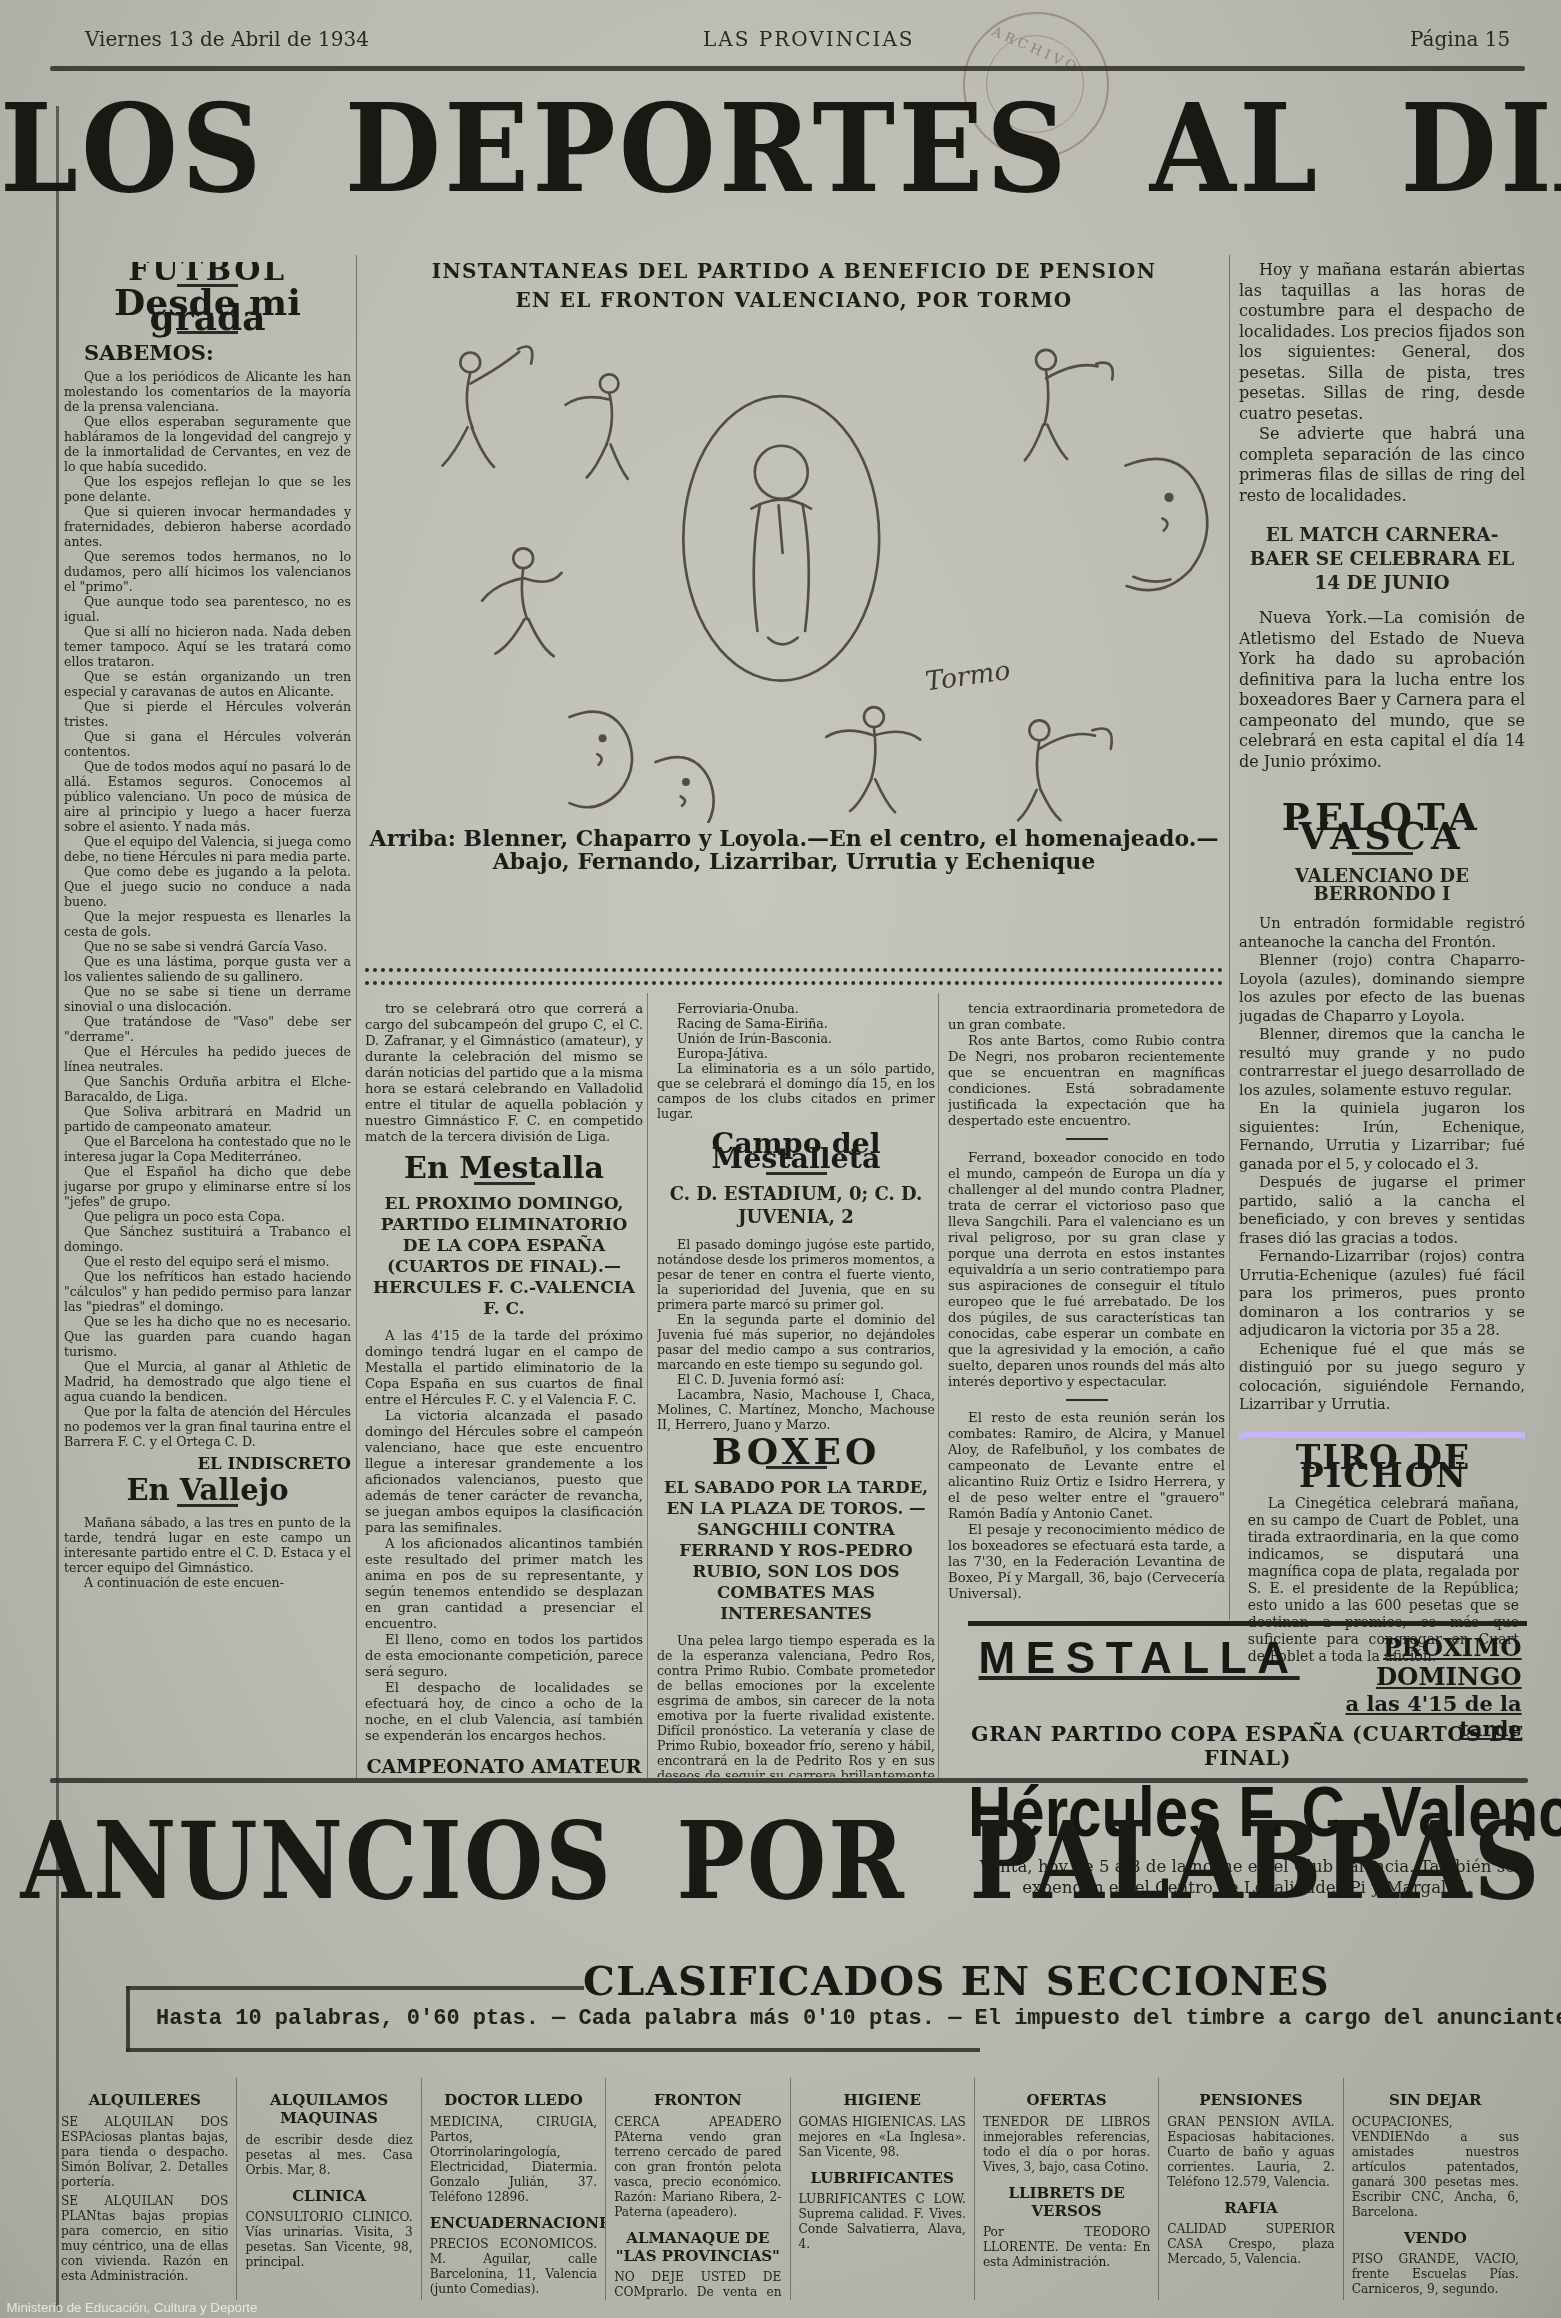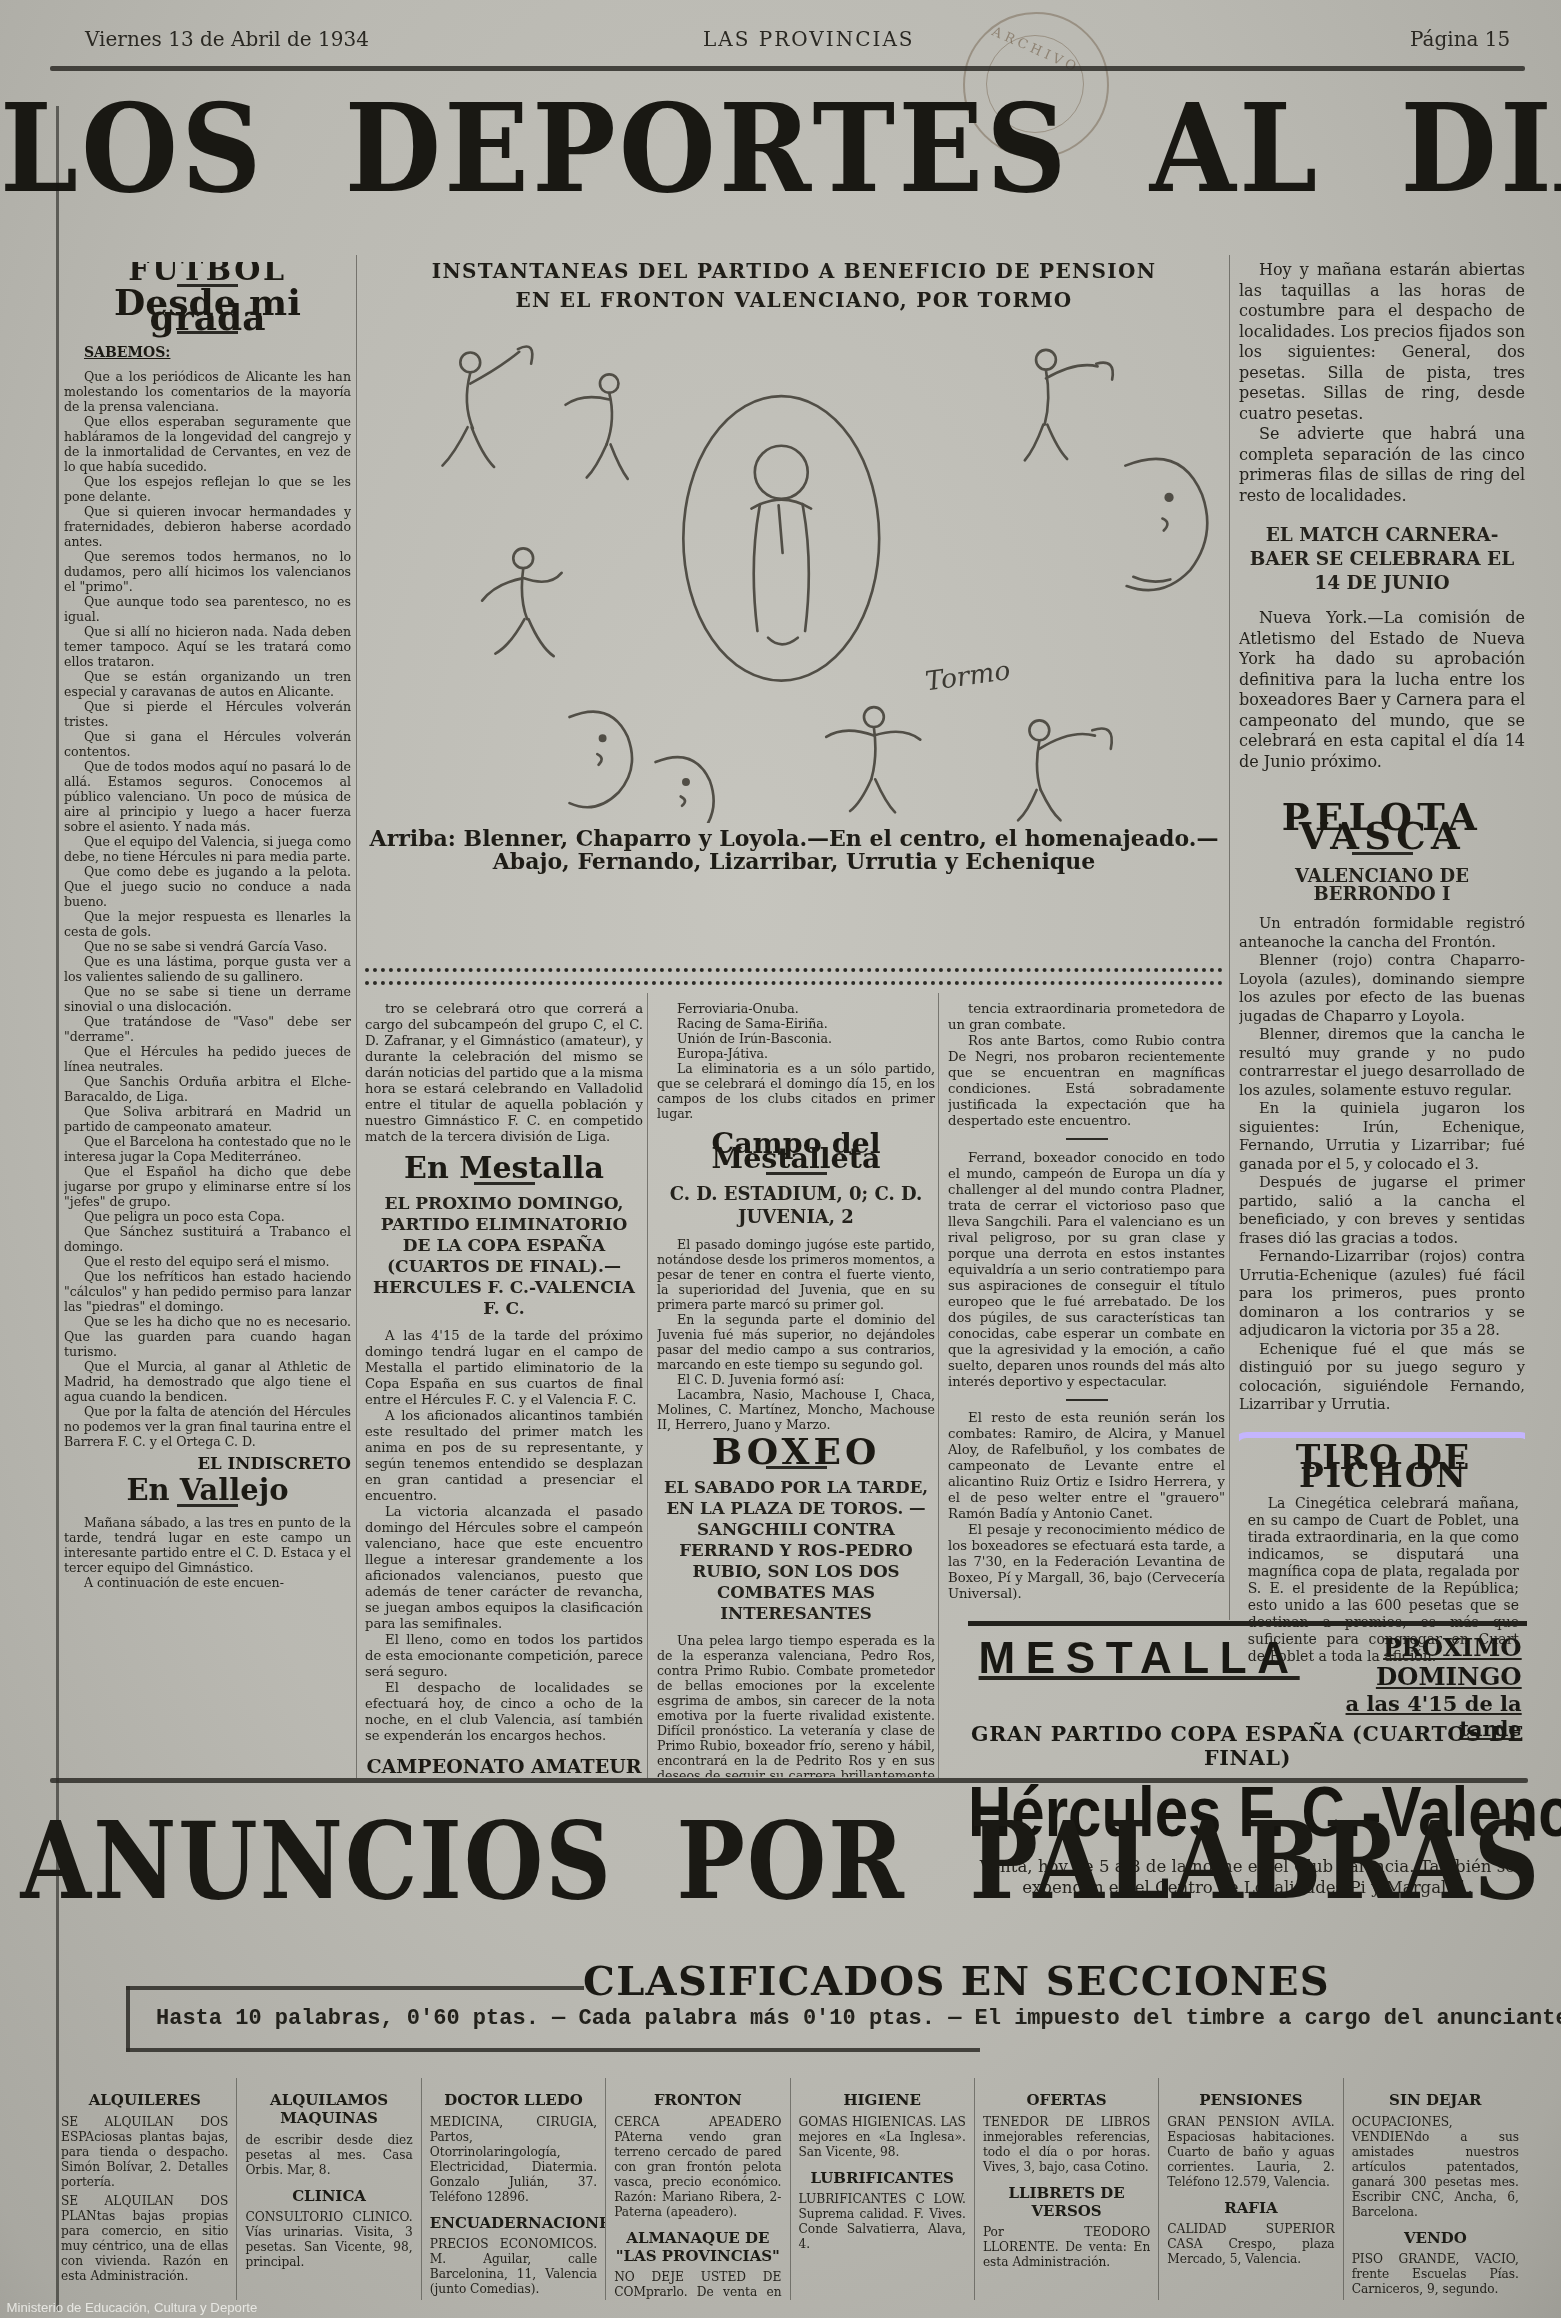--- a/index.html
+++ b/index.html
@@ -72,21 +72,21 @@
 <div class="vrule" style="left:356px;top:255px;height:1523px;"></div>
 <div class="vrule" style="left:647px;top:993px;height:785px;"></div>
 <div class="vrule" style="left:938px;top:993px;height:785px;"></div>
 <div class="vrule" style="left:1229px;top:255px;height:1365px;"></div>
 
 <div class="col c1" style="left:64px;top:262px;width:287px;height:1518px;">
   <h2 class="sec-title center" style="font-size:30px;letter-spacing:2.6px;">FUTBOL</h2>
   <div class="hr-short"></div>
   <h2 class="sec-title center" style="font-size:36px;">Desde mi grada</h2>
   <div class="hr-short"></div>
-  <p class="sec-title" style="font-size:14px;margin:10.6px 0 9.3px;text-decoration:underline;">SABEMOS:</p>
+  <p class="sec-title" style="font-size:21px;margin:10.6px 0 9.3px;">SABEMOS:</p>
   <div>
       <p class="para">Que a los periódicos de Alicante les han molestando los comentarios de la mayoría de la prensa valenciana.</p>
       <p class="para">Que ellos esperaban seguramente que habláramos de la longevidad del cangrejo y de la inmortalidad de Cervantes, en vez de lo que había sucedido.</p>
       <p class="para">Que los espejos reflejan lo que se les pone delante.</p>
       <p class="para">Que si quieren invocar hermandades y fraternidades, debieron haberse acordado antes.</p>
       <p class="para">Que seremos todos hermanos, no lo dudamos, pero allí hicimos los valencianos el "primo".</p>
       <p class="para">Que aunque todo sea parentesco, no es igual.</p>
       <p class="para">Que si allí no hicieron nada. Nada deben temer tampoco. Aquí se les tratará como ellos trataron.</p>
       <p class="para">Que se están organizando un tren especial y caravanas de autos en Alicante.</p>
       <p class="para">Que si pierde el Hércules volverán tristes.</p>
@@ -183,22 +183,22 @@
 <div class="abs dotband" style="left:365px;top:968px;width:858px;"></div>
 
 <div class="col c2" style="left:365px;top:1001px;width:278px;height:776px;">
   <div></div>
   <p class="para">tro se celebrará otro que correrá a cargo del subcampeón del grupo C, el C. D. Zafranar, y el Gimnástico (amateur), y durante la celebración del mismo se darán noticias del partido que a la misma hora se estará celebrando en Valladolid entre el titular de aquella población y nuestro Gimnástico F. C. en competido match de la tercera división de Liga.</p>
   <h3 class="sec-title center" style="font-size:30px;margin:14.6px 0 2.6px;">En Mestalla</h3>
   <div class="hr-short"></div>
   <p class="subhead" style="font-size:17px;line-height:21px;">EL PROXIMO DOMINGO, PARTIDO ELIMINATORIO DE LA COPA ESPAÑA (CUARTOS DE FINAL).—HERCULES F. C.-VALENCIA F. C.</p>
   <div>
       <p class="para">A las 4'15 de la tarde del próximo domingo tendrá lugar en el campo de Mestalla el partido eliminatorio de la Copa España en sus cuartos de final entre el Hércules F. C. y el Valencia F. C.</p>
+      <p class="para">La victoria alcanzada el pasado domingo del Hércules sobre el campeón valenciano, hace que este encuentro llegue a interesar grandemente a los aficionados valencianos, puesto que además de tener carácter de revancha, se juegan ambos equipos la clasificación para las semifinales.</p>
       <p class="para">A los aficionados alicantinos también este resultado del primer match les anima en pos de su representante, y según tenemos entendido se desplazan en gran cantidad a presenciar el encuentro.</p>
-      <p class="para">La victoria alcanzada el pasado domingo del Hércules sobre el campeón valenciano, hace que este encuentro llegue a interesar grandemente a los aficionados valencianos, puesto que además de tener carácter de revancha, se juegan ambos equipos la clasificación para las semifinales.</p>
       <p class="para">El lleno, como en todos los partidos de esta emocionante competición, parece será seguro.</p>
       <p class="para">El despacho de localidades se efectuará hoy, de cinco a ocho de la noche, en el club Valencia, así también se expenderán los encargos hechos.</p>
     </div>
   <h4 class="sec-title center" style="font-size:19px;margin:13.2px 0 9.3px;">CAMPEONATO AMATEUR</h4>
 
 </div>
 
 <div class="col c3" style="left:657px;top:1001px;width:278px;height:776px;">
   <div class="fixture-list">
       <p>Ferroviaria-Onuba.</p>

